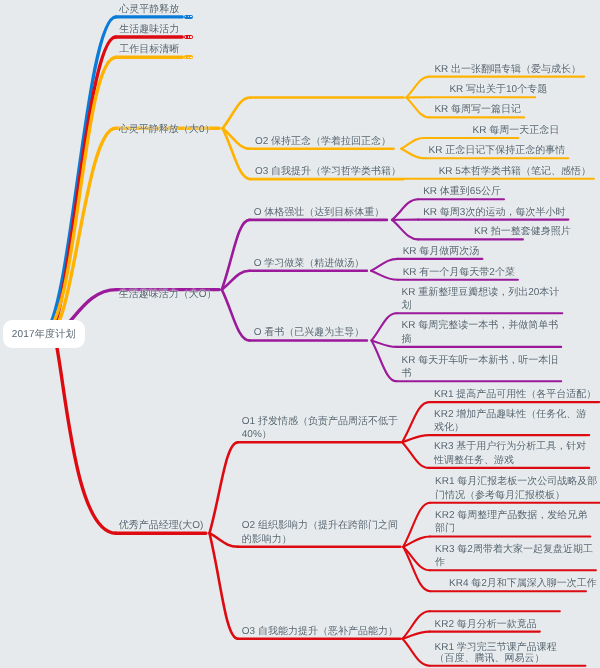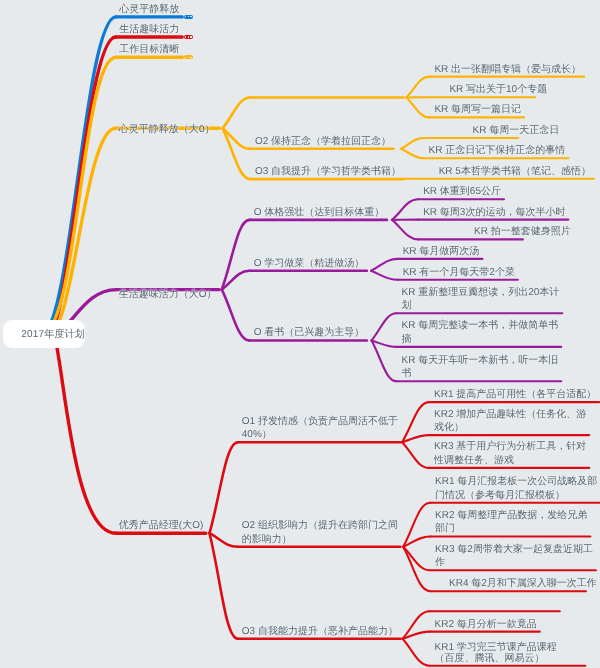--- a/index.html
+++ b/index.html
@@ -7,21 +7,21 @@
   body{width:600px;height:668px;background:#e6eaec;overflow:hidden;
        font-family:"Liberation Sans",sans-serif;
        -webkit-font-smoothing:antialiased;text-rendering:geometricPrecision;}
   #stage{position:relative;width:600px;height:668px;}
   #links{position:absolute;left:0;top:0;}
   #nodes{position:absolute;left:0;top:0;width:476px;height:668px;}
   .lbl{position:absolute;font-size:10px;line-height:13.4px;color:#56646f;
        text-shadow:0 0 1.5px #edf1f3,0 0 1.5px #edf1f3,0 0 3px #edf1f3;}
   #rootnode{position:absolute;background:#fff;border-radius:9px;
             font-size:10px;color:#56646f;display:flex;align-items:center;
-            justify-content:flex-end;letter-spacing:0.2px;}
+            justify-content:center;letter-spacing:0.2px;}
   .pill{position:absolute;border-radius:2.4px;display:flex;align-items:center;
         justify-content:center;}
   .pill i{display:block;width:1.15px;height:1.15px;border-radius:50%;
           background:#fff;margin:0 0.72px;opacity:0.95;}
 </style>
 </head>
 <body>
 
 <div id="stage">
   <svg id="links" width="600" height="668">

